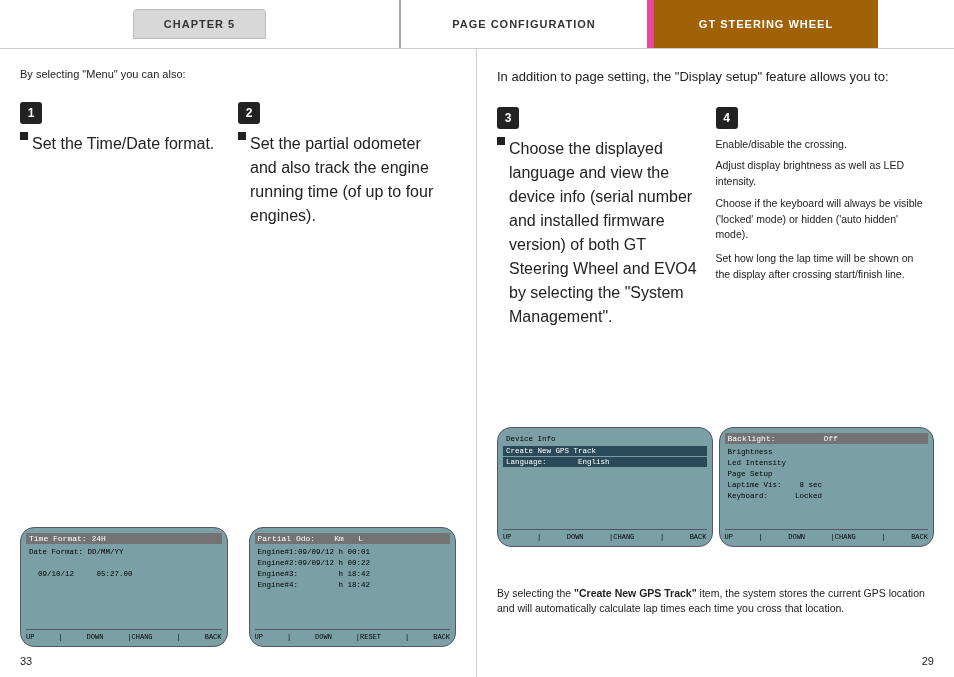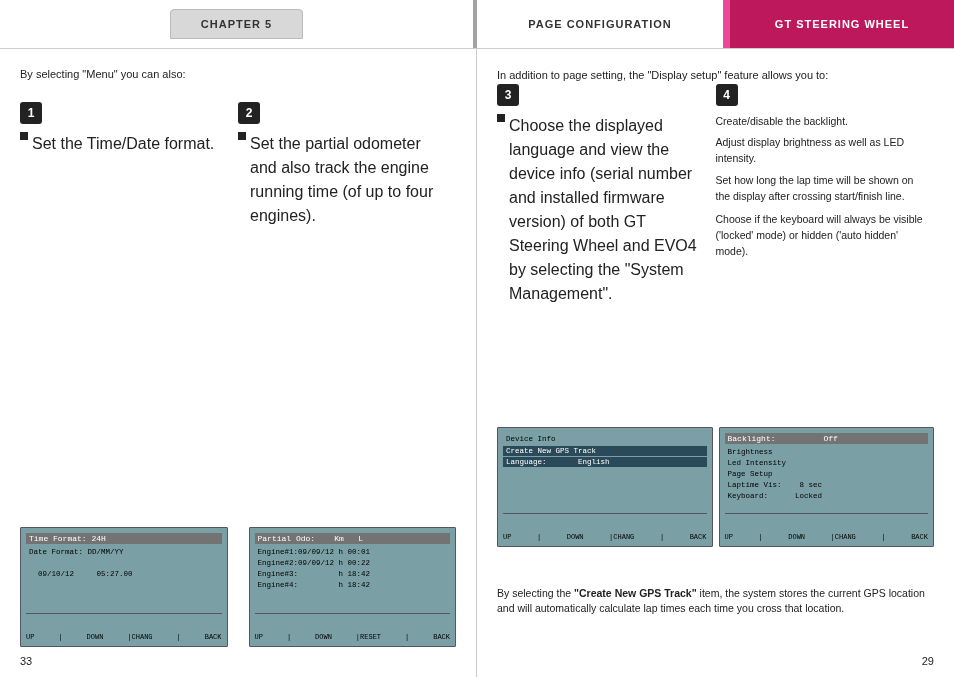--- a/index.html
+++ b/index.html
@@ -14,25 +14,25 @@
       position: relative;
     }
 
     
     .header {
       display: flex;
       height: 49px;
       border-bottom: 1px solid #ccc;
     }
     .header-chapter {
-      width: 477px;
+      width: 401px;
       display: flex;
       align-items: center;
       justify-content: center;
-      border-right: 4px solid #a3a3a3;
+      border-right: 2px solid #a3a3a3;
     }
     .chapter-tab {
       background: #d8d8d8;
       border: 1px solid #bbb;
       border-radius: 4px 4px 0 0;
       padding: 8px 30px;
       font-size: 11px;
       font-weight: bold;
       letter-spacing: 1px;
       color: #333;
@@ -45,21 +45,21 @@
       border-right: 7px solid #ec4899;
     }
     .page-config-label {
       font-size: 11px;
       font-weight: bold;
       letter-spacing: 1px;
       color: #333;
     }
     .header-gt {
       width: 224px;
-      background: #be185d;
+      background: #a16207;
       display: flex;
       align-items: center;
       justify-content: center;
     }
     .gt-label {
       font-size: 11px;
       font-weight: bold;
       letter-spacing: 1px;
       color: #fff;
     }
@@ -144,50 +144,51 @@
       position: absolute;
       bottom: 30px;
       left: 20px;
       right: 20px;
     }
 
     .screen {
       flex: 1;
       background: #7a9fa5;
       border: 1px solid #556;
-      border-radius: 1px;
+      border-radius: 14px;
       padding: 5px;
       font-family: 'Courier New', monospace;
       font-size: 7.5px;
       color: #000;
       height: 120px;
       position: relative;
     }
 
     .screen-footer {
       position: absolute;
       bottom: 5px;
       left: 5px;
       right: 5px;
       display: flex;
       justify-content: space-between;
       border-top: 1px solid #556;
-      padding-top: 19px;
+      padding-top: 3px;
       font-size: 7px;
     }
 
     .right-section {
       flex: 1;
       padding-right: 10px;
     }
 
     .right-intro {
-      font-size: 11px;
+      font-size: 13px;
       color: #222;
       line-height: 1.5;
+      margin-bottom: 20px;
     }
 
     .right-sections-upper {
       display: flex;
       gap: 0px;
     }
 
     
     .bottom-caption {
       position: absolute;
@@ -356,28 +357,28 @@
             <span>Choose the displayed language and view the device info (serial number and installed firmware version) of both GT Steering Wheel and EVO4 by selecting the "System Management".</span>
           </div>
         </div>
       </div>
 
       <div class="right-section">
         <div class="section-number">4</div>
         <div class="section4-texts">
           <div class="bullet-line" style="margin-bottom:6px;">
             <span class="bullet"></span>
-            <span>Create/disable the backlight.</span>
+            <span>Enable/disable the crossing.</span>
           </div>
           <div class="bullet-line" style="margin-bottom:6px;">
             <span class="bullet"></span>
             <span>Adjust display brightness as well as LED intensity.</span>
           </div>
+          <p>Choose if the keyboard will always be visible ('locked' mode) or hidden ('auto hidden' mode).</p>
           <p style="margin-bottom:8px;">Set how long the lap time will be shown on the display after crossing start/finish line.</p>
-          <p>Choose if the keyboard will always be visible ('locked' mode) or hidden ('auto hidden' mode).</p>
         </div>
       </div>
     </div>
 
     <div class="right-screens-row">
 
       <div class="screen">
         <div class="screen-normal-row" style="padding:2px 3px;">Device Info</div>
         <div class="screen-selected-row">Create New GPS Track</div>
         <div class="screen-selected-row">Language:&nbsp;&nbsp;&nbsp;&nbsp;&nbsp;&nbsp;&nbsp;English</div>

